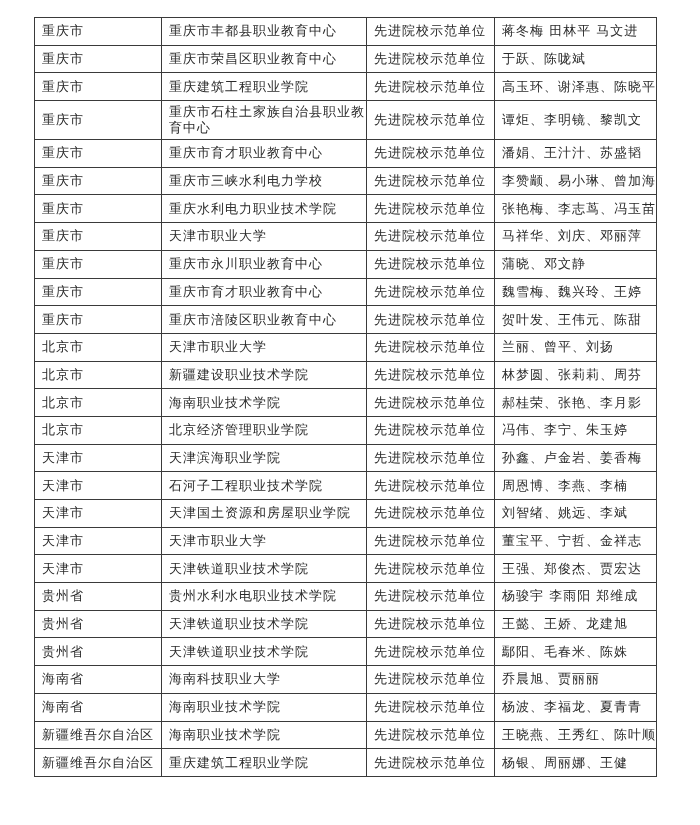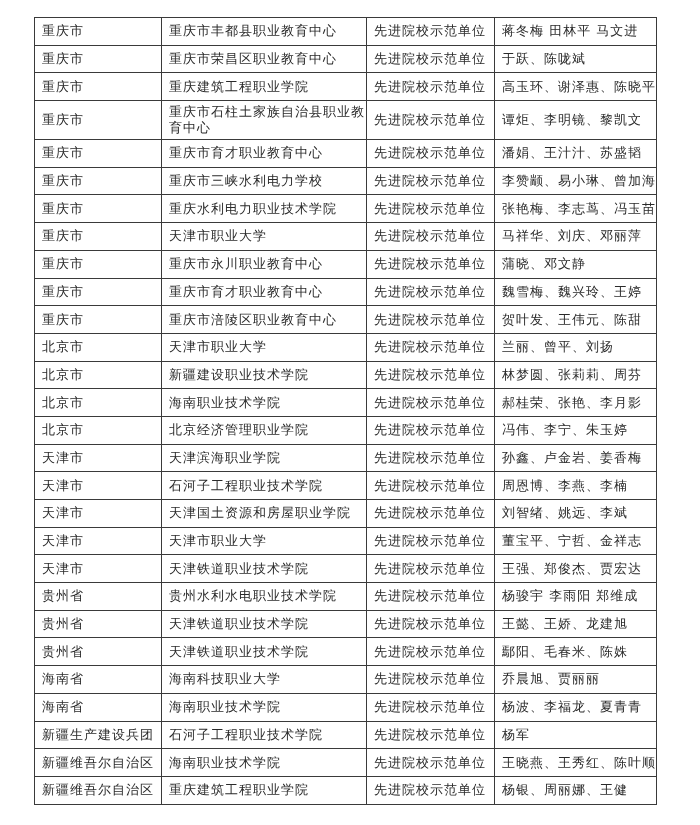--- a/index.html
+++ b/index.html
@@ -184,26 +184,20 @@
         <td>先进院校示范单位</td>
         <td>乔晨旭、贾丽丽</td>
       </tr>
       <tr>
         <td>海南省</td>
         <td>海南职业技术学院</td>
         <td>先进院校示范单位</td>
         <td>杨波、李福龙、夏青青</td>
       </tr>
       <tr>
-        <td>新疆生产建设兵团</td>
-        <td>石河子工程职业技术学院</td>
-        <td>先进院校示范单位</td>
-        <td>杨军</td>
-      </tr>
-      <tr>
         <td>新疆维吾尔自治区</td>
         <td>海南职业技术学院</td>
         <td>先进院校示范单位</td>
         <td>王晓燕、王秀红、陈叶顺</td>
       </tr>
       <tr>
         <td>新疆维吾尔自治区</td>
         <td>重庆建筑工程职业学院</td>
         <td>先进院校示范单位</td>
         <td>杨银、周丽娜、王健</td>

